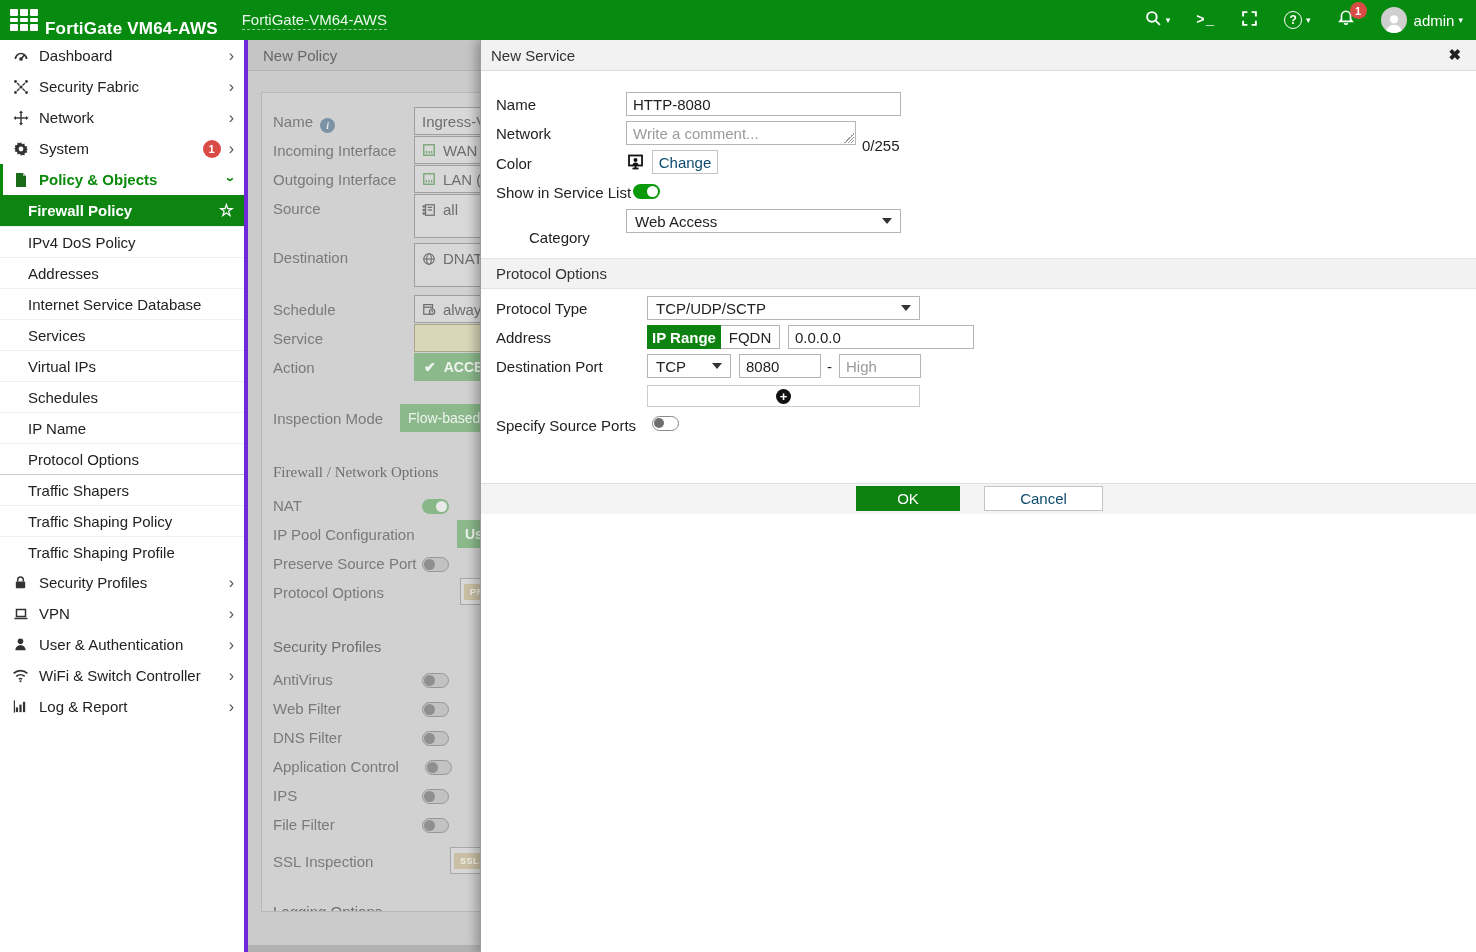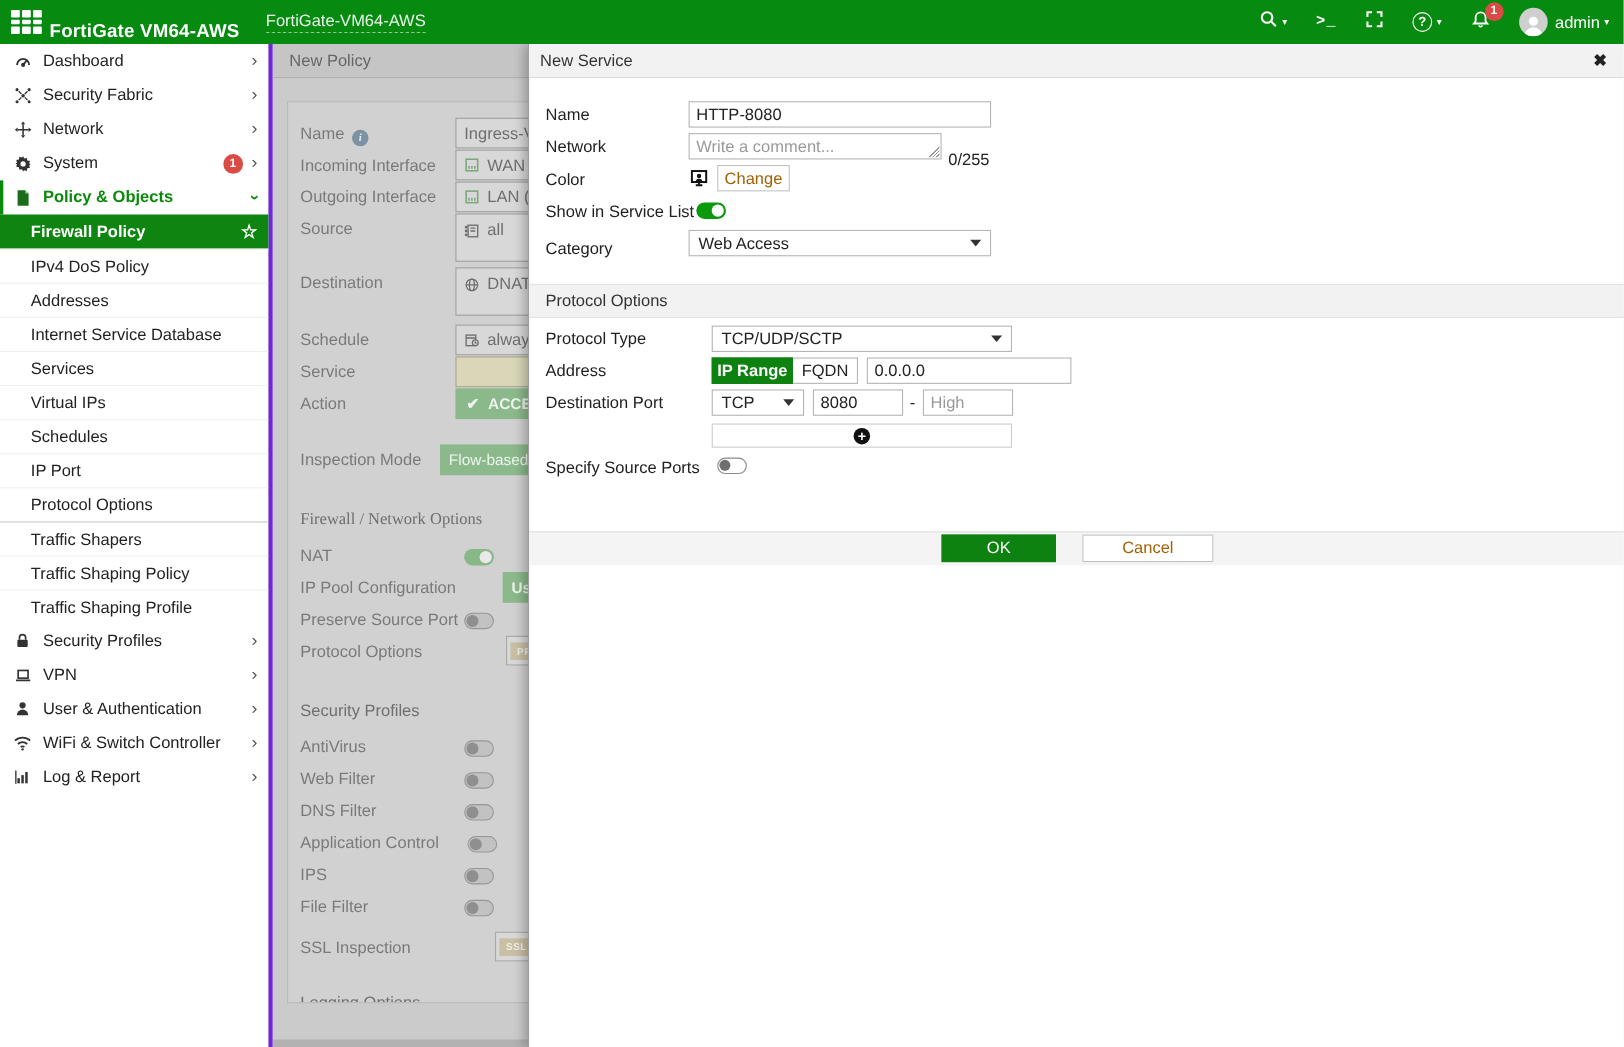--- a/index.html
+++ b/index.html
@@ -65,21 +65,21 @@
   .dlg-label { position:absolute; left:15px; font-size:15px; color:#222; white-space:nowrap; }
   .fld { position:absolute; height:24px; border:1px solid #b5b5b5; font-size:15px; color:#222; padding:0 6px; background:#fff; font-family:"Liberation Sans", sans-serif; }
   .fld::placeholder { color:#9a9a9a; }
   .dlg-select { position:absolute; height:24px; border:1px solid #b5b5b5; background:#fff; display:flex; align-items:center; padding:0 8px; font-size:15px; color:#222; cursor:pointer; }
   .dlg-select .sel-caret { margin-left:auto; width:0; height:0; border-left:5px solid transparent; border-right:5px solid transparent; border-top:6px solid #333; }
   .comments-wrap { position:absolute; width:230px; height:24px; border:1px solid #b5b5b5; display:flex; align-items:center; padding:0 6px; }
   .comments-ph { font-size:15px; color:#9a9a9a; white-space:nowrap; }
   .resize-grip { position:absolute; right:1px; bottom:1px; width:10px; height:10px; background:
      linear-gradient(135deg, transparent 0 50%, #999 50% 56%, transparent 56% 66%, #999 66% 72%, transparent 72% 82%, #999 82% 88%, transparent 88%); }
   .counter { position:absolute; font-size:15px; color:#222; }
-  .btn { border:1px solid #c3c3c3; background:#fff; font-size:15px; color:#a16207; display:flex; align-items:center; justify-content:center; cursor:pointer; font-family:"Liberation Sans", sans-serif; }
+  .btn { border:1px solid #c3c3c3; background:#fff; font-size:15px; color:#0c4a6e; display:flex; align-items:center; justify-content:center; cursor:pointer; font-family:"Liberation Sans", sans-serif; }
   .toggle { position:absolute; width:27px; height:15px; border-radius:8px; cursor:pointer; }
   .toggle.on { background:#0b9a0b; }
   .toggle.on::after { content:""; position:absolute; right:2px; top:2px; width:11px; height:11px; border-radius:50%; background:#fff; }
   .toggle.off { background:#fff; border:1.5px solid #8a8a8a; }
   .toggle.off::after { content:""; position:absolute; left:1px; top:1px; width:10px; height:10px; border-radius:50%; background:#6f6f6f; }
   .section-bar { position:absolute; left:0; width:100%; height:31px; background:#f2f2f2; border-top:1px solid #e3e3e3; border-bottom:1px solid #e3e3e3; display:flex; align-items:center; padding-left:15px; font-size:15px; color:#333; }
   .seg { position:absolute; height:24px; display:flex; align-items:center; justify-content:center; font-size:15px; cursor:pointer; }
   .seg.active { background:#0e8210; color:#fff; font-weight:bold; border:1px solid #0e8210; }
   .seg.plain { background:#fff; color:#222; border:1px solid #b5b5b5; border-left:none; }
   .addrow { position:absolute; height:22px; border:1px solid #ccc; background:#fff; display:flex; align-items:center; justify-content:center; cursor:pointer; }
@@ -230,21 +230,21 @@
   <div class="sub-item">
       <span>Services</span>
     </div>
   <div class="sub-item">
       <span>Virtual IPs</span>
     </div>
   <div class="sub-item">
       <span>Schedules</span>
     </div>
   <div class="sub-item">
-      <span>IP Port</span>
+      <span>IP Name</span>
     </div>
   <div class="sub-item">
       <span>Protocol Options</span>
     </div>
   <div class="sub-item sub-divider">
       <span>Traffic Shapers</span>
     </div>
   <div class="sub-item">
       <span>Traffic Shaping Policy</span>
     </div>
@@ -465,21 +465,21 @@
         <path d="M5.5 11.5a3 3 0 0 1 6 0z" fill="#111" stroke="none"></path>
         <line x1="8.5" y1="11.5" x2="8.5" y2="14"></line>
         <line x1="5.5" y1="14.5" x2="11.5" y2="14.5"></line>
       </svg>
   </div>
   <button class="btn" style="position:absolute; left:171px; top:110px; width:66px; height:24px;">Change</button>
 
   <div class="dlg-label" style="top:144px;">Show in Service List</div>
   <div class="toggle on" style="left:152px; top:144px;"></div>
 
-  <div class="dlg-label" style="top:178px;">Category</div>
+  <div class="dlg-label" style="top:189px;margin-left:33px;">Category</div>
   <div class="dlg-select" style="left:145px; top:169px; width:275px;">
     <span>Web Access</span>
     <span class="sel-caret"></span>
   </div>
 
   <div class="section-bar" style="top:218px;">Protocol Options</div>
 
   <div class="dlg-label" style="top:260px;">Protocol Type</div>
   <div class="dlg-select" style="left:166px; top:256px; width:273px;">
     <span>TCP/UDP/SCTP</span>

